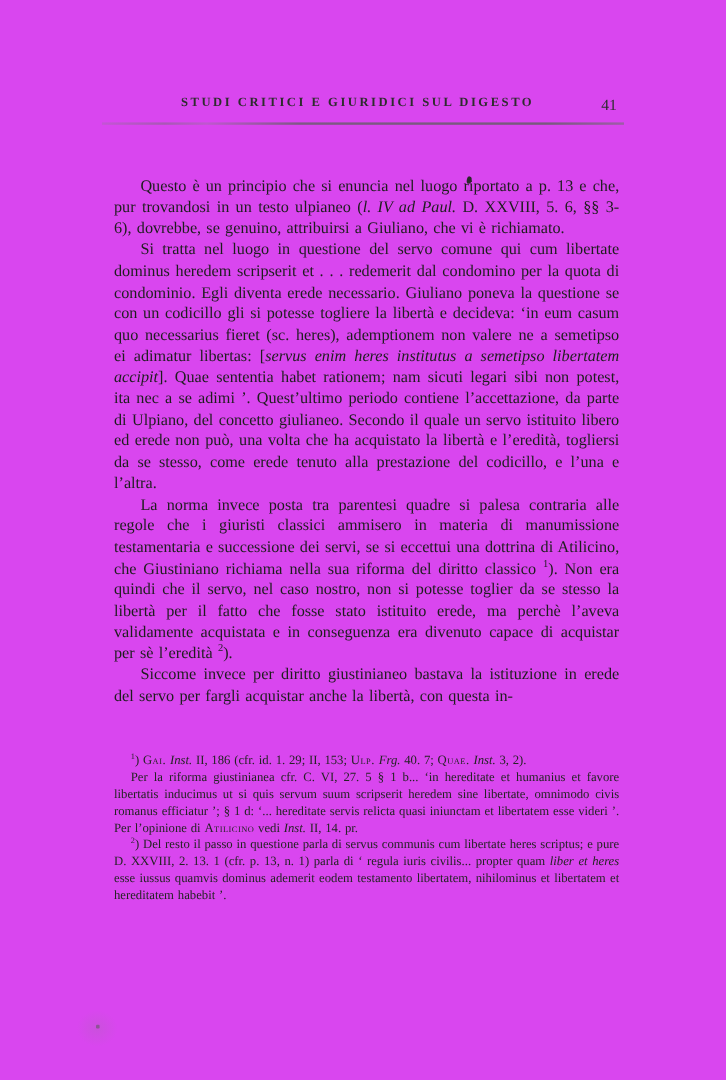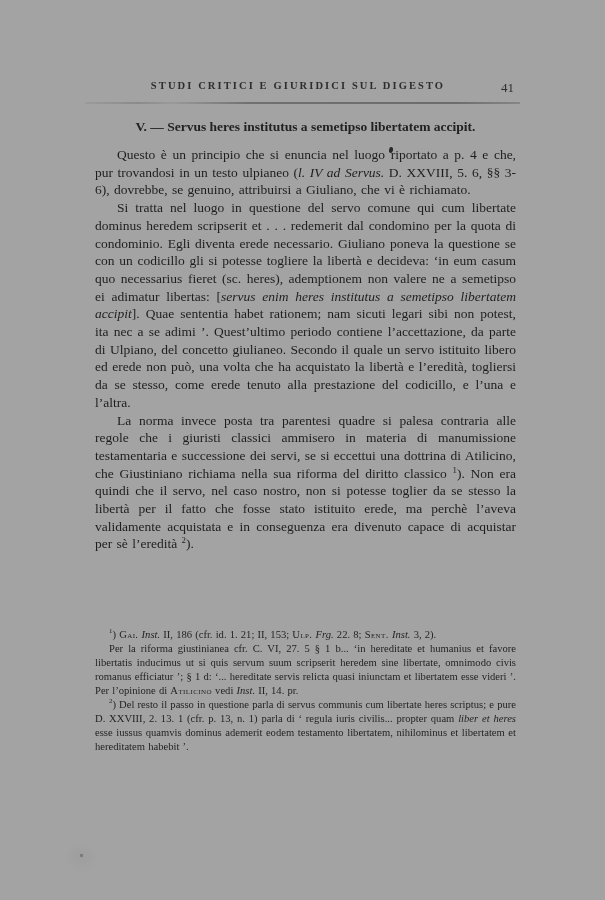--- a/index.html
+++ b/index.html
@@ -1,21 +1,21 @@
 <!DOCTYPE html>
 <html><head>
 <meta charset="utf-8">
 <style>
   html,body{margin:0;padding:0;}
   body{
     width:605px;height:900px;background:#ffffff;
     font-family:"Liberation Serif","DejaVu Serif",serif;
     color:#1c1c1c;
   }
-  .page{position:relative;width:605px;height:900px;overflow:hidden;background:#a3a3a3;}
+  .page{position:relative;width:605px;height:900px;overflow:hidden;background:#d946ef;}
 
   
   .header-row{position:absolute;top:80px;left:95px;width:421px;height:16px;}
   .running-title{
     position:absolute;left:40px;right:55px;text-align:center;
     font-size:10.5px;font-weight:bold;letter-spacing:2.1px;color:#2d2d2d;
     white-space:nowrap;
   }
   .page-number{position:absolute;right:2px;top:0;font-size:13px;color:#2d2d2d;}
   .header-rule{
@@ -71,30 +71,30 @@
 <body>
 
 <div class="page">
 
   <div class="header-row">
     <span class="running-title">STUDI CRITICI E GIURIDICI SUL DIGESTO</span>
     <span class="page-number">41</span>
   </div>
   <div class="header-rule"></div>
 
-  <div class="section-heading">V. — Servus heres institutus a semetipso libertatem accipit.</div>
 
   <div class="body-text">
-    <p><span>Questo è un principio che si enuncia nel luogo riportato a p. 4 e che, pur trovandosi in un testo ulpianeo (</span><span class="s-i">l. IV ad Servus.</span><span> D. XXVIII, 5. 6, §§ 3-6), dovrebbe, se genuino, attribuirsi a Giuliano, che vi è richiamato.</span></p>
+    <p><span>Questo è un principio che si enuncia nel luogo riportato a p. 13 e che, pur trovandosi in un testo ulpianeo (</span><span class="s-i">l. IV ad Paul.</span><span> D. XXVIII, 5. 6, §§ 3-6), dovrebbe, se genuino, attribuirsi a Giuliano, che vi è richiamato.</span></p>
     <p><span>Si tratta nel luogo in questione del servo comune qui cum libertate dominus heredem scripserit et . . . redemerit dal condomino per la quota di condominio. Egli diventa erede necessario. Giuliano poneva la questione se con un codicillo gli si potesse togliere la libertà e decideva: ‘in eum casum quo necessarius fieret (sc. heres), ademptionem non valere ne a semetipso ei adimatur libertas: [</span><span class="s-i">servus enim heres institutus a semetipso libertatem accipit</span><span>]. Quae sententia habet rationem; nam sicuti legari sibi non potest, ita nec a se adimi ’. Quest’ultimo periodo contiene l’accettazione, da parte di Ulpiano, del concetto giulianeo. Secondo il quale un servo istituito libero ed erede non può, una volta che ha acquistato la libertà e l’eredità, togliersi da se stesso, come erede tenuto alla prestazione del codicillo, e l’una e l’altra.</span></p>
     <p><span>La norma invece posta tra parentesi quadre si palesa contraria alle regole che i giuristi classici ammisero in materia di manumissione testamentaria e successione dei servi, se si eccettui una dottrina di Atilicino, che Giustiniano richiama nella sua riforma del diritto classico </span><span class="s-sup">1</span><span>). Non era quindi che il servo, nel caso nostro, non si potesse toglier da se stesso la libertà per il fatto che fosse stato istituito erede, ma perchè l’aveva validamente acquistata e in conseguenza era divenuto capace di acquistar per sè l’eredità </span><span class="s-sup">2</span><span>).</span></p>
+    <p><span>Siccome invece per diritto giustinianeo bastava la istituzione in erede del servo per fargli acquistar anche la libertà, con questa in-</span></p>
   </div>
 
   <div class="footnotes">
-    <p><span class="s-sup">1</span><span>) </span><span class="s-sc">Gai.</span><span> </span><span class="s-i">Inst.</span><span> II, 186 (cfr. id. 1. 21; II, 153; </span><span class="s-sc">Ulp.</span><span> </span><span class="s-i">Frg.</span><span> 22. 8; </span><span class="s-sc">Sent.</span><span> </span><span class="s-i">Inst.</span><span> 3, 2).</span></p>
+    <p><span class="s-sup">1</span><span>) </span><span class="s-sc">Gai.</span><span> </span><span class="s-i">Inst.</span><span> II, 186 (cfr. id. 1. 29; II, 153; </span><span class="s-sc">Ulp.</span><span> </span><span class="s-i">Frg.</span><span> 40. 7; </span><span class="s-sc">Quae.</span><span> </span><span class="s-i">Inst.</span><span> 3, 2).</span></p>
     <p><span>Per la riforma giustinianea cfr. C. VI, 27. 5 § 1 b... ‘in hereditate et humanius et favore libertatis inducimus ut si quis servum suum scripserit heredem sine libertate, omnimodo civis romanus efficiatur ’; § 1 d: ‘... hereditate servis relicta quasi iniunctam et libertatem esse videri ’. Per l’opinione di </span><span class="s-sc">Atilicino</span><span> vedi </span><span class="s-i">Inst.</span><span> II, 14. pr.</span></p>
     <p><span class="s-sup">2</span><span>) Del resto il passo in questione parla di servus communis cum libertate heres scriptus; e pure D. XXVIII, 2. 13. 1 (cfr. p. 13, n. 1) parla di ‘ regula iuris civilis... propter quam </span><span class="s-i">liber et heres</span><span> esse iussus quamvis dominus ademerit eodem testamento libertatem, nihilominus et libertatem et hereditatem habebit ’.</span></p>
   </div>
 
   <div class="ink-spot"></div>
   <div class="smudge"></div>
   <div class="smudge-dot"></div>
 
 </div>
 

